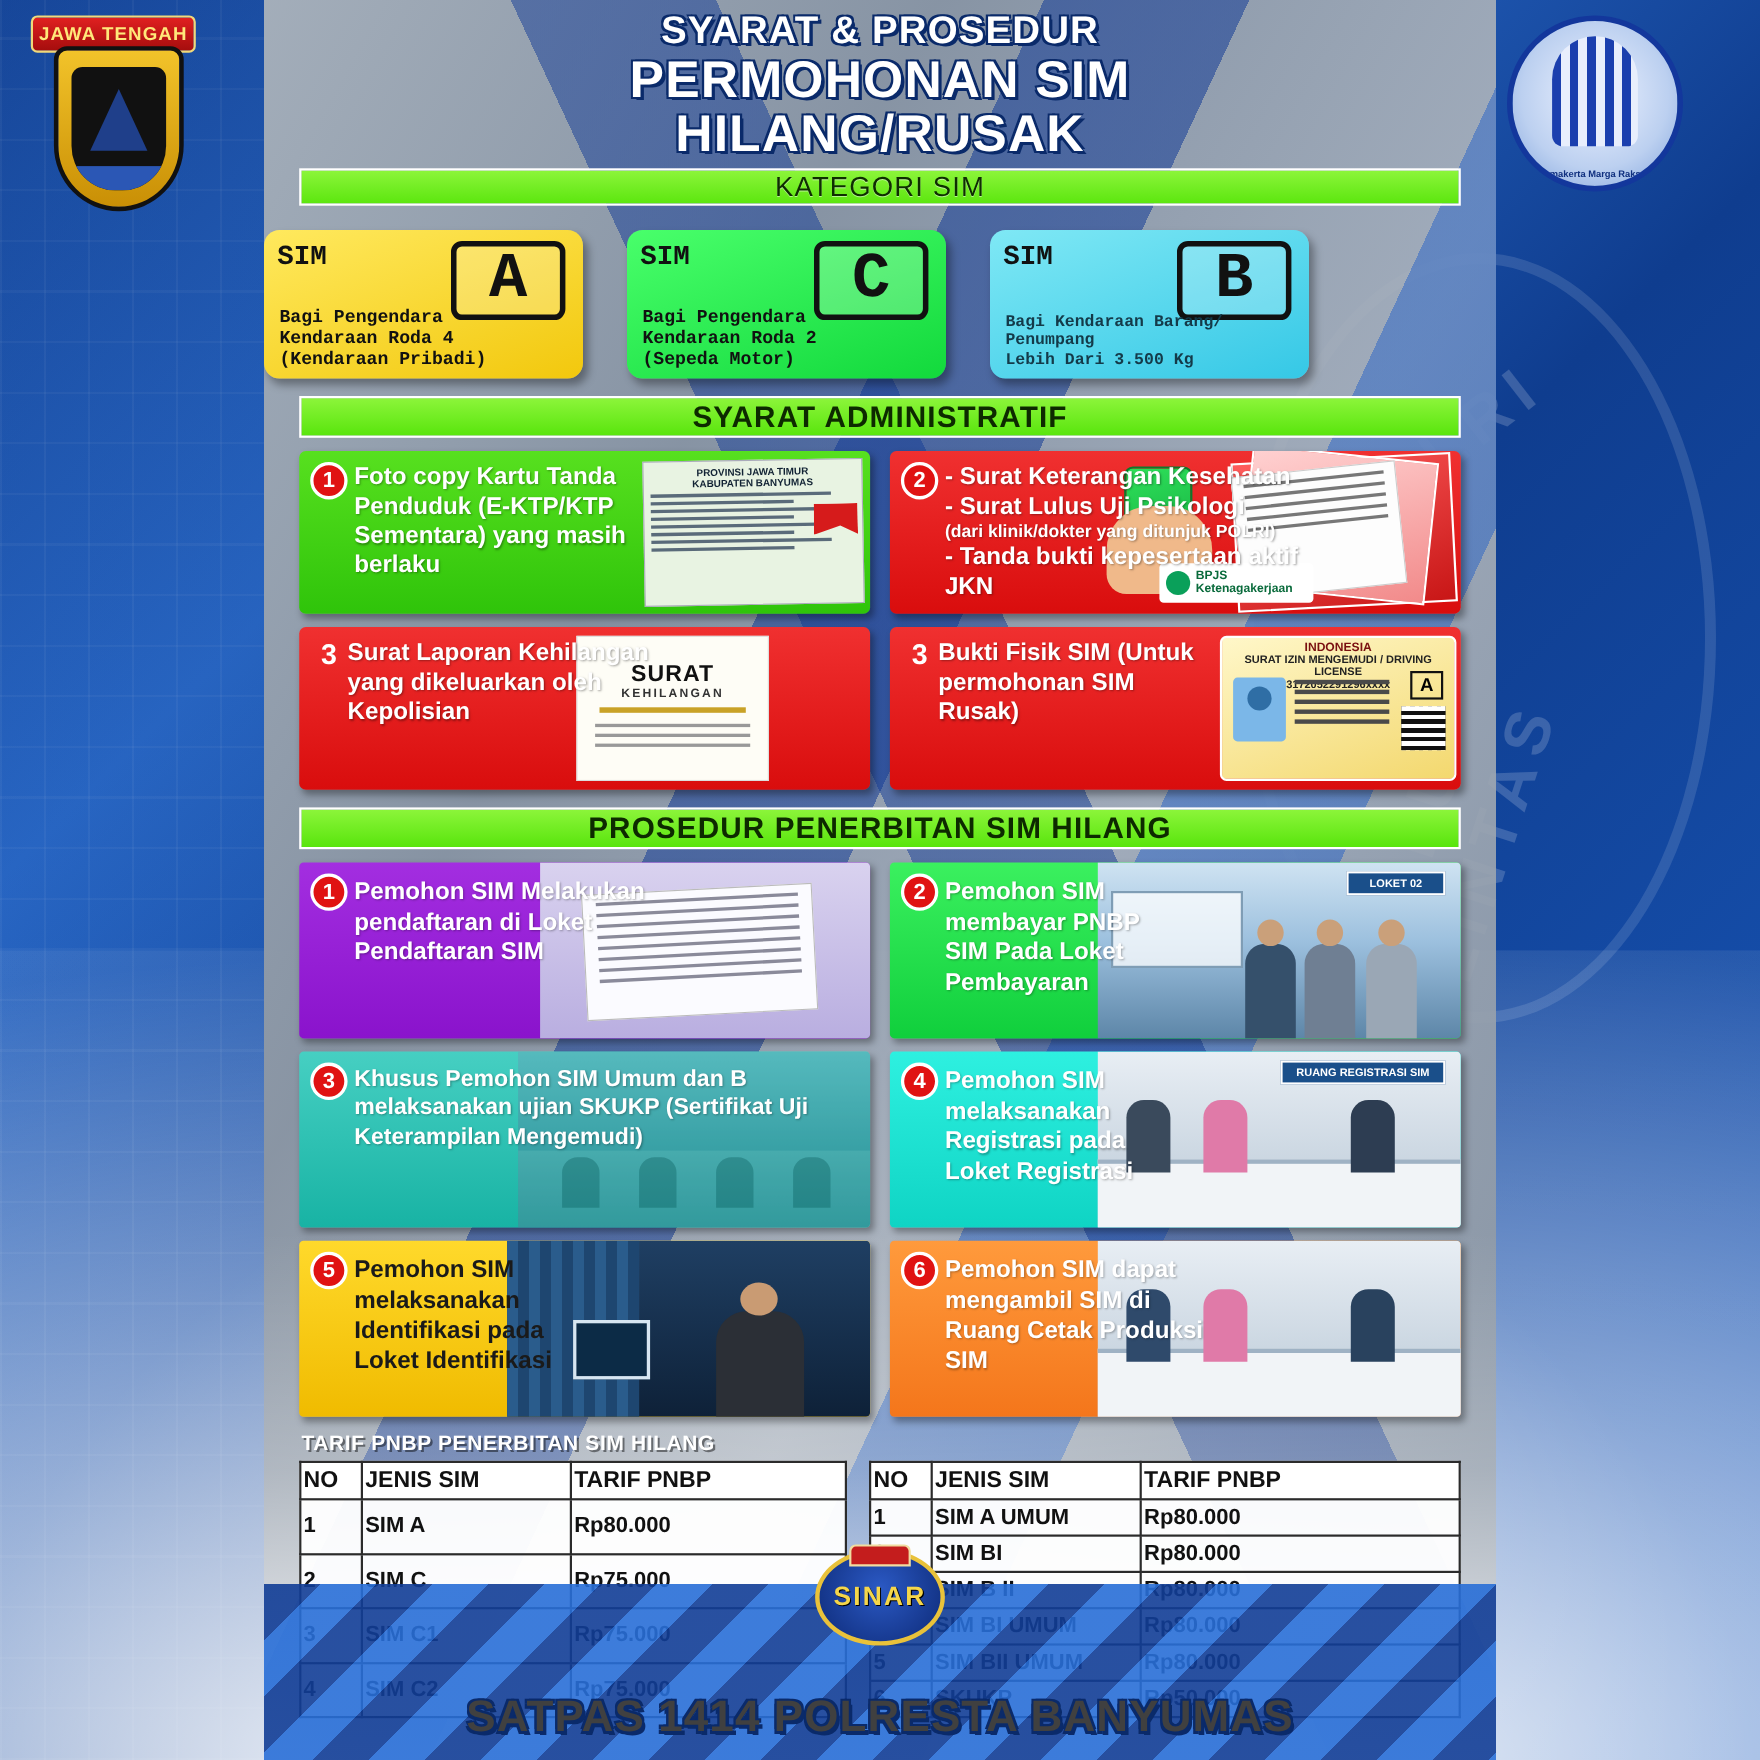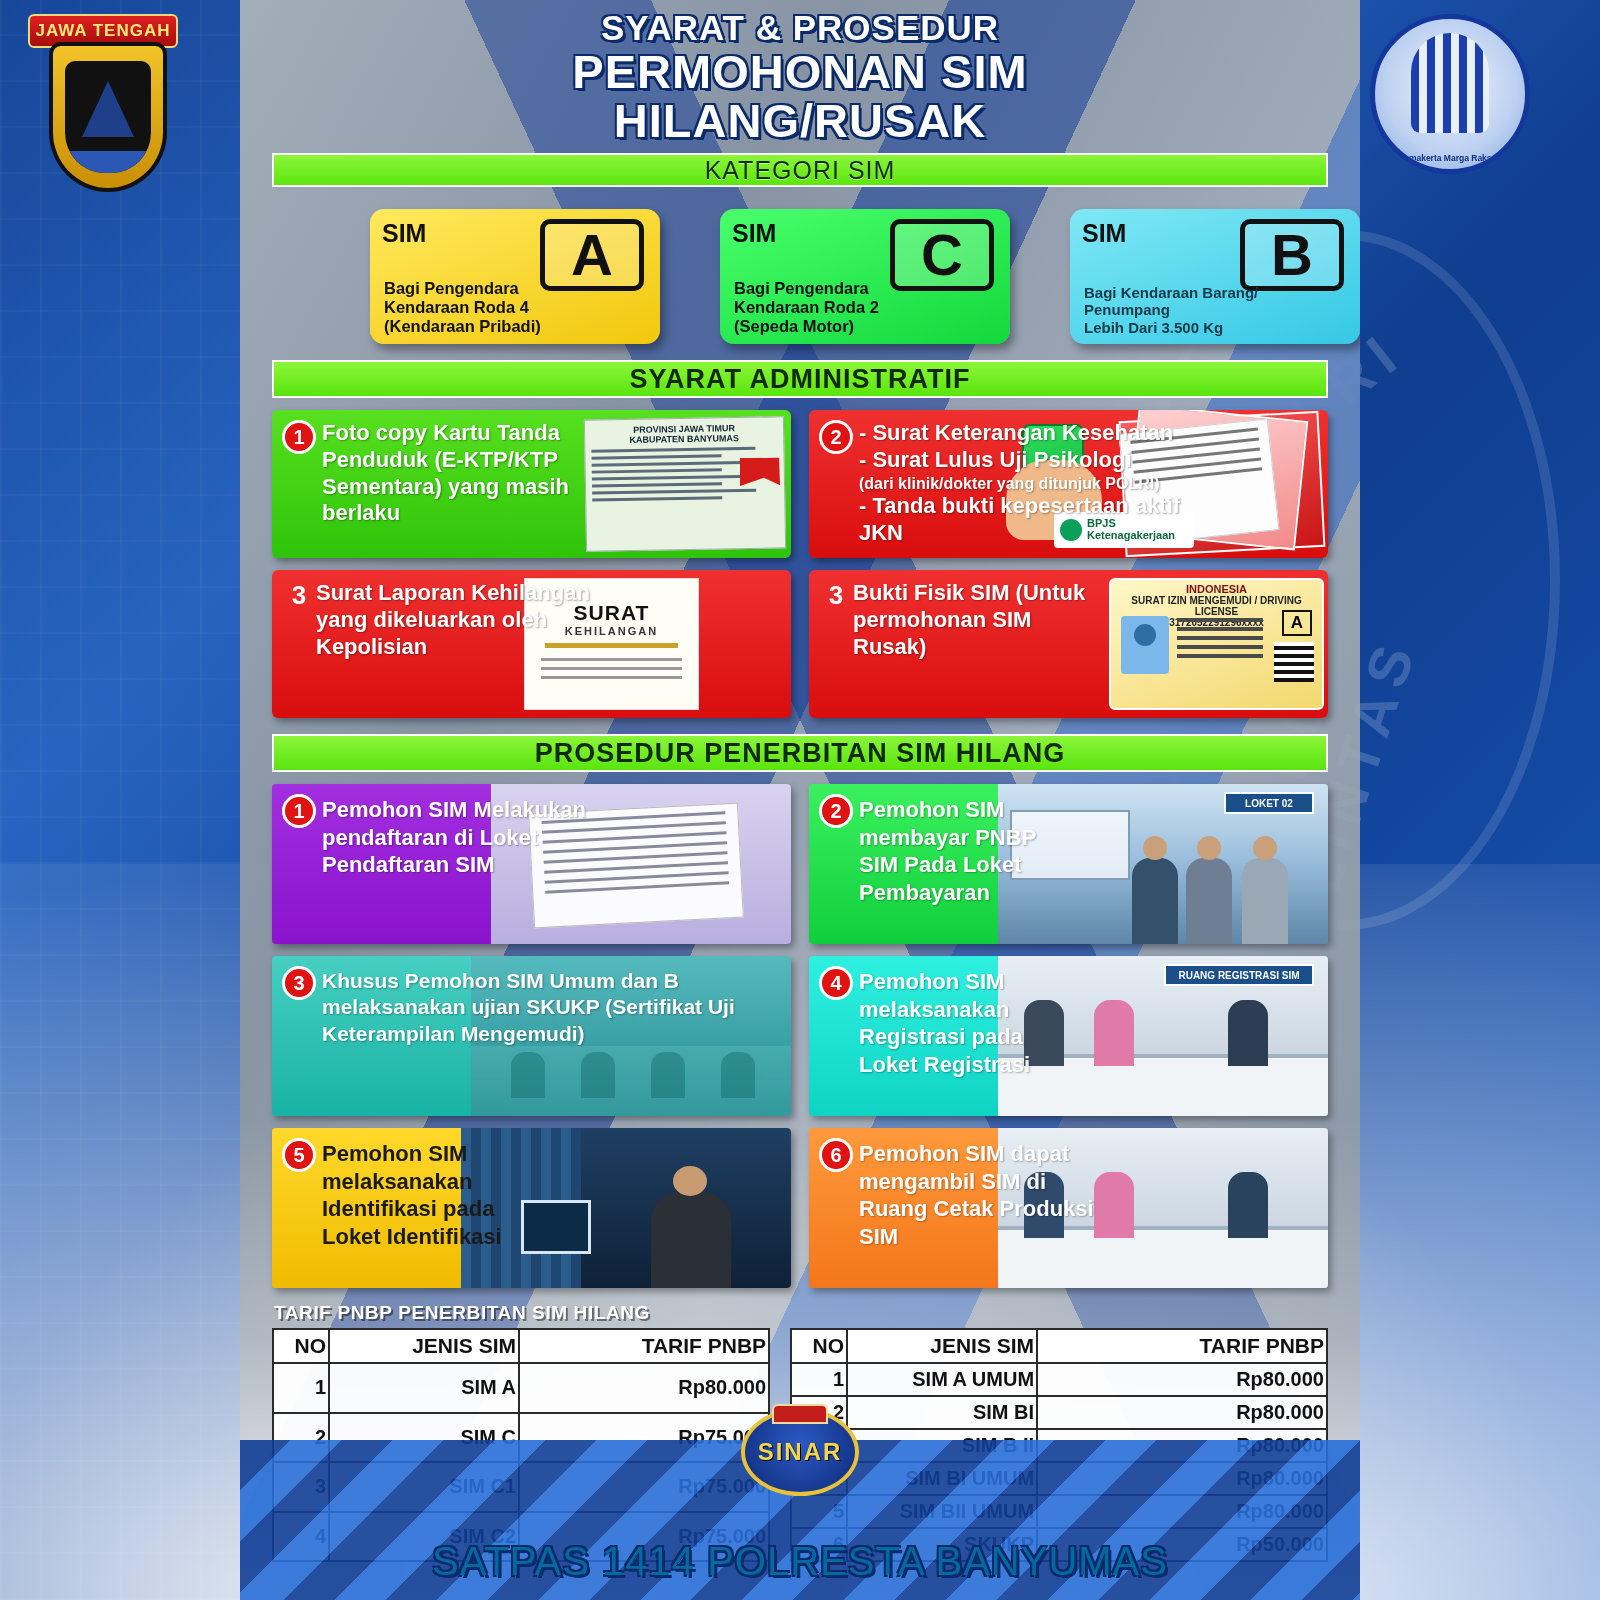--- a/index.html
+++ b/index.html
@@ -86,21 +86,21 @@
   .green-bar {
     margin: 5px 32px 0 32px; height: 34px;
     background: linear-gradient(180deg, #8cf53a, #5ce60f);
     border: 2px solid #ffffff;
     display: flex; align-items: center; justify-content: center;
     color: #0e2e00; font-weight: normal; font-size: 25px; letter-spacing: 1px;
     text-shadow: 0 1px 0 rgba(255,255,255,.5);
   }
 
   
-  .sim-row { display: flex; justify-content: flex-end; gap: 60px; margin-top: 22px; }
+  .sim-row { display: flex; justify-content: flex-start; gap: 40px; margin-top: 22px; font-family: Liberation Mono, monospace; }
   .sim-card {
     width: 290px; height: 135px; border-radius: 14px;
     position: relative; padding: 10px 12px;
     box-shadow: 4px 6px 8px rgba(0,0,0,.35);
   }
   .sim-card.a { background: linear-gradient(160deg, #ffe95e, #f2c80d); }
   .sim-card.c { background: linear-gradient(160deg, #49ff6b, #12d93c); }
   .sim-card.b { background: linear-gradient(160deg, #7fe8f5, #35c8e6); }
   .sim-label { font-size: 25px; font-weight: bold; color: #111; }
   .sim-letter-box {
@@ -238,41 +238,41 @@
   .tarif-title {
     margin: 14px 0 4px 34px; color: #ffffff; font-weight: bold; font-size: 19px;
     letter-spacing: .6px; text-shadow: 2px 2px 0 rgba(0,0,0,.45);
   }
   .tables { display: flex; gap: 20px; margin: 0 32px; }
   table { border-collapse: collapse; background: rgba(255,255,255,.95); }
   .tbl-left { width: 500px; }
   .tbl-right { width: 540px; }
   th, td {
     border: 2px solid #2b2b2b; font-size: 20px; font-weight: bold;
-    color: #111; text-align: right; padding: 4px 2px; height: 33px;
+    color: #111; text-align: left; padding: 4px 2px; height: 33px;
   }
   th { background: #ffffff; font-size: 21px; }
   td.no { width: 56px; }
   td.jenis { width: 190px; }
 
   
   .footer-band {
     position: absolute; left: 0; bottom: 0; width: 100%; height: 160px;
     background: repeating-linear-gradient(135deg, rgba(17,61,150,0.9) 0 36px, rgba(40,110,215,0.9) 36px 72px);
   }
   .footer-logo {
     position: absolute; left: 50%; transform: translateX(-50%); bottom: 96px;
     width: 130px; height: 96px;
   }
   .footer-logo .ring { width: 118px; height: 88px; border-radius: 50%; background: radial-gradient(circle at 50% 40%, #2b59c4, #0d2a77); border: 4px solid #e9c23a; margin: 0 auto; display: flex; align-items: center; justify-content: center; }
   .footer-logo .txt { color: #f5d64a; font-weight: bold; font-size: 24px; letter-spacing: 2px; text-shadow: 1px 1px 0 #000; }
   .footer-logo .cap { position: absolute; top: -4px; left: 50%; transform: translateX(-50%); width: 56px; height: 20px; background: #c41d1d; border-radius: 6px 6px 0 0; border: 2px solid #f0dca0; }
   .footer-text {
     position: absolute; left: 0; right: 0; bottom: 16px; text-align: center;
-    color: #0369a1; font-weight: normal; font-size: 40px; letter-spacing: 1px;
+    color: #404040; font-weight: bold; font-size: 40px; letter-spacing: 1px;
     text-shadow: 3px 3px 0 #0a2a6a, -2px -2px 0 #0a2a6a, 2px -2px 0 #0a2a6a, -2px 2px 0 #0a2a6a;
   }
 
   
   .logo-jateng { position: absolute; left: 28px; top: 14px; width: 160px; height: 200px; }
   .logo-jateng .ribbon {
     width: 150px; height: 34px; background: linear-gradient(180deg,#e02020,#a50d0d);
     border: 2px solid #f0d97a; border-radius: 6px; display: flex; align-items: center; justify-content: center;
     color: #ffe87a; font-weight: bold; font-size: 17px; letter-spacing: 1px;
   }

